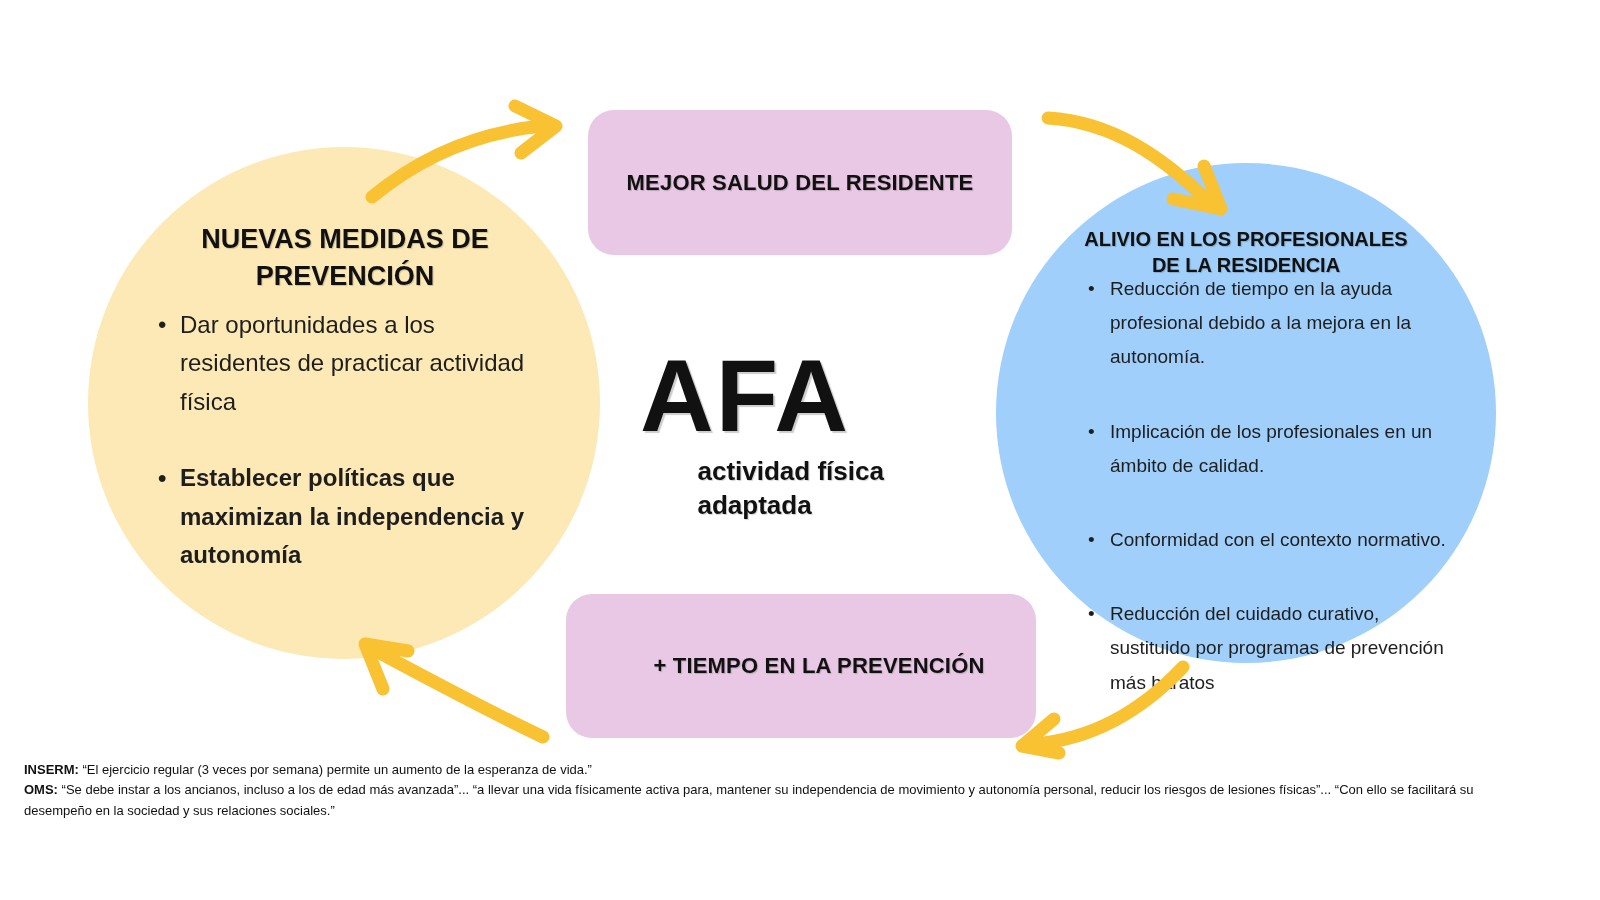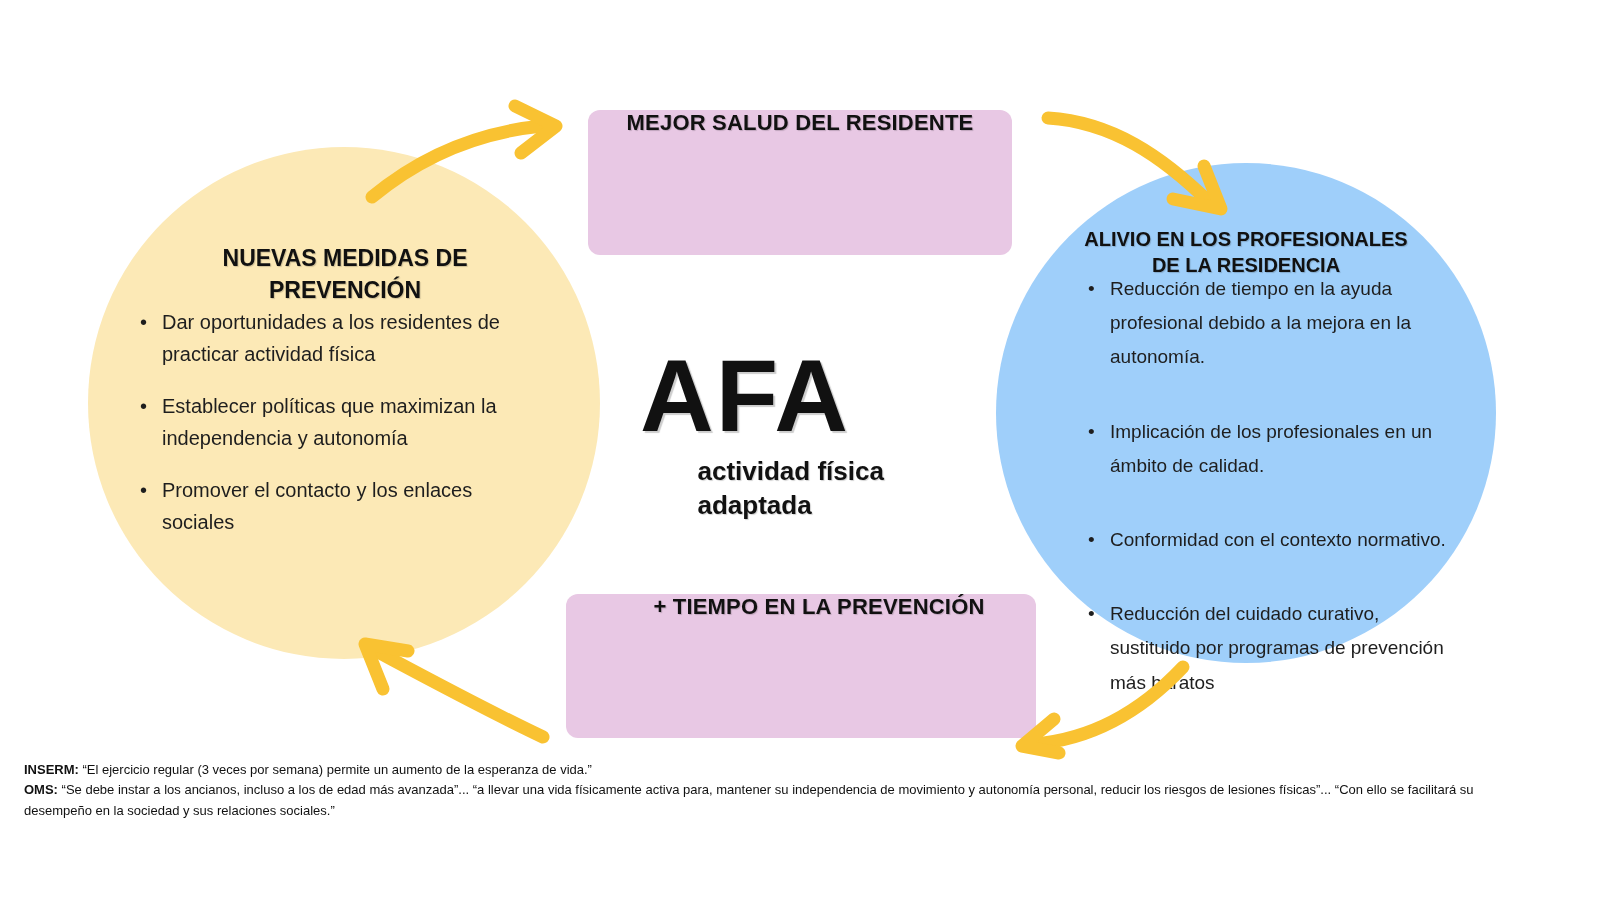--- a/index.html
+++ b/index.html
@@ -17,39 +17,39 @@
     font-family:"Liberation Sans","DejaVu Sans",sans-serif;color:var(--text-dark);
     overflow:hidden;margin:0 auto;
   }
   .abs{position:absolute;}
   
   .circle{border-radius:50%;}
   .circle-left{left:88px;top:147px;width:512px;height:512px;background:var(--yellow-circle);}
   .circle-right{left:996px;top:163px;width:500px;height:500px;background:var(--blue-circle);}
   
   .pill{
-    background:var(--pink-box);border-radius:12px;display:flex;align-items:flex-start;justify-content:center;
+    background:var(--pink-box);border-radius:26px;display:flex;align-items:center;justify-content:center;
     font-weight:700;font-size:22px;color:var(--text-black);letter-spacing:.2px;
     text-shadow:1px 1px 1px rgba(0,0,0,0.18);text-align:center;
   }
   .box-top{left:588px;top:110px;width:424px;height:145px;}
   .box-bottom{left:566px;top:594px;width:434px;height:144px;padding-left:36px;}
   
   .circle-title{
     font-weight:700;color:var(--text-black);text-align:center;
     text-shadow:1px 1px 1px rgba(0,0,0,0.18);
   }
-  .left-title{left:200px;top:221px;width:290px;font-size:23px;line-height:1.38;margin-top:22px;}
+  .left-title{left:200px;top:221px;width:290px;font-size:27px;line-height:1.38;}
   .right-title{left:1076px;top:226px;width:340px;font-size:20px;line-height:1.32;}
   
   ul.bullets{list-style:none;margin:0;padding:0;}
   ul.bullets li{position:relative;padding-left:24px;}
   ul.bullets li::before{content:"•";position:absolute;left:2px;top:0;font-size:1em;}
-  .left-bullets{left:138px;top:306px;width:372px;font-size:20px;line-height:1.6;}
-  .left-bullets li + li{margin-top:20px;}
+  .left-bullets{left:156px;top:306px;width:372px;font-size:24px;line-height:1.6;}
+  .left-bullets li + li{margin-top:38px;font-weight:bold;}
   .right-bullets{left:1086px;top:272px;width:368px;font-size:19px;line-height:1.8;}
   .right-bullets li + li{margin-top:40px;}
   
   .center-block{left:640px;top:348px;width:330px;text-align:left;color:var(--text-black);}
   .afa{font-size:102px;font-weight:800;line-height:0.95;letter-spacing:2px;
        text-shadow:2px 2px 1px rgba(0,0,0,0.2);}
   .afa-sub{width:215px;margin:10px auto 0;font-size:26px;font-weight:700;line-height:1.3;
        text-shadow:1px 1px 1px rgba(0,0,0,0.18);}
   
   #arrows{left:0;top:0;width:1600px;height:900px;pointer-events:none;z-index:5;}
@@ -63,21 +63,20 @@
 </head>
 <body>
 
 <div id="canvas">
 
   <div class="abs circle circle-left z1"></div>
   <div class="abs circle-title left-title z2">NUEVAS MEDIDAS DE PREVENCIÓN</div>
   <ul class="abs bullets left-bullets z2">
     <li>Dar oportunidades a los residentes de practicar actividad física</li>
     <li>Establecer políticas que maximizan la independencia y autonomía</li>
-    <li>Promover el contacto y los enlaces sociales</li>
   </ul>
 
   <div class="abs circle circle-right z1"></div>
   <div class="abs circle-title right-title z2">ALIVIO EN LOS PROFESIONALES DE LA RESIDENCIA</div>
   <ul class="abs bullets right-bullets z2">
     <li>Reducción de tiempo en la ayuda profesional debido a la mejora en la autonomía.</li>
     <li>Implicación de los profesionales en un ámbito de calidad.</li>
     <li>Conformidad con el contexto normativo.</li>
     <li>Reducción del cuidado curativo, sustituido por programas de prevención más baratos</li>
   </ul>

